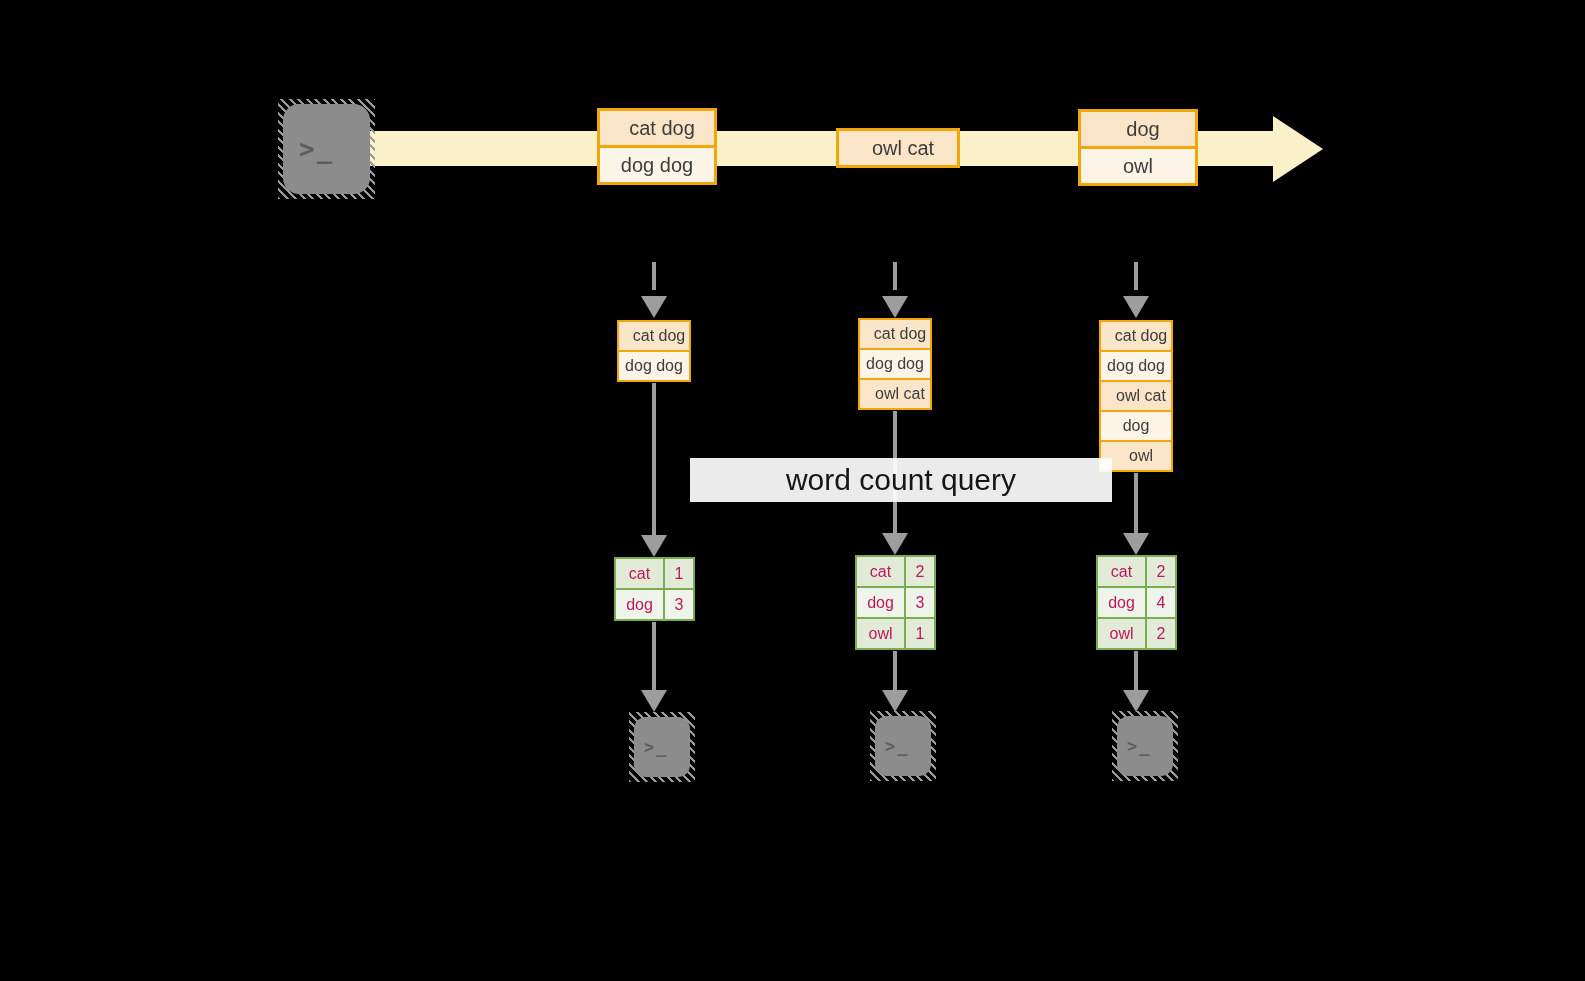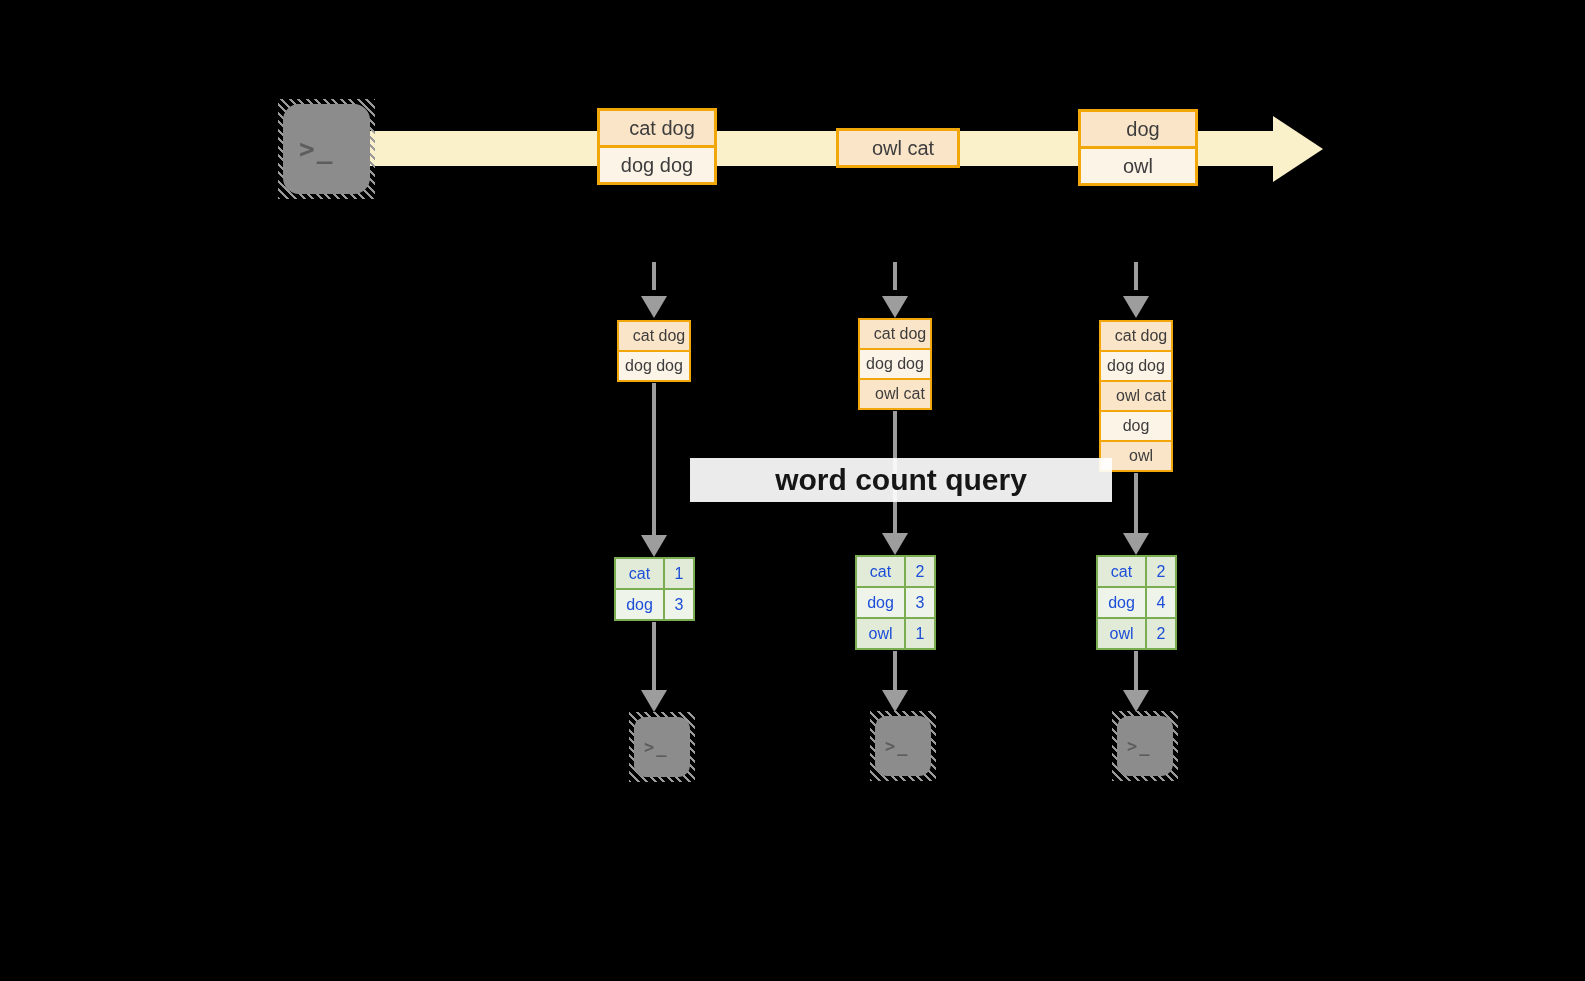--- a/index.html
+++ b/index.html
@@ -49,41 +49,41 @@
 
   .fill-a { background:#FAE5C8;padding-left:10px; }
   .fill-b { background:#FDF4E8; }
 
   
   .gtable { position:absolute; border:2px solid #7AAD51; z-index:2; }
   .grow { display:flex; }
   .grow + .grow { border-top:2px solid #7AAD51; }
   .gword, .gnum {
     height:29px; display:flex; align-items:center; justify-content:center;
-    font-size:16px; color:#1d4ed8;
+    font-size:16px; color:#be185d;
   }
   .gword { width:47px; border-right:2px solid #7AAD51; }
   .gnum { width:28px; }
   .gfill-a { background:#E2EAD8; }
   .gfill-b { background:#EFF4EA; }
 
   
   .vline { position:absolute; width:4px; background:#9D9D9D; z-index:1; }
   .vhead {
     position:absolute; width:0; height:0; z-index:1;
     border-left:13px solid transparent; border-right:13px solid transparent;
     border-top:22px solid #9D9D9D;
   }
 
   
   .querybar {
     position:absolute; left:690px; top:458px; width:422px; height:44px;
     background:rgba(255,255,255,0.92); z-index:6;
     display:flex; align-items:center; justify-content:center;
-    font-size:30px; color:#161616;font-weight:bold;
+    font-size:30px; color:#161616;
   }
 </style>
 </head>
 <body>
 
 <div class="canvas">
 
   <div class="term" style="left:278px; top:99px; width:97px; height:100px;">
     <div class="term-inner">
       <span class="prompt" style="font-size:26px;">&gt;_</span>

